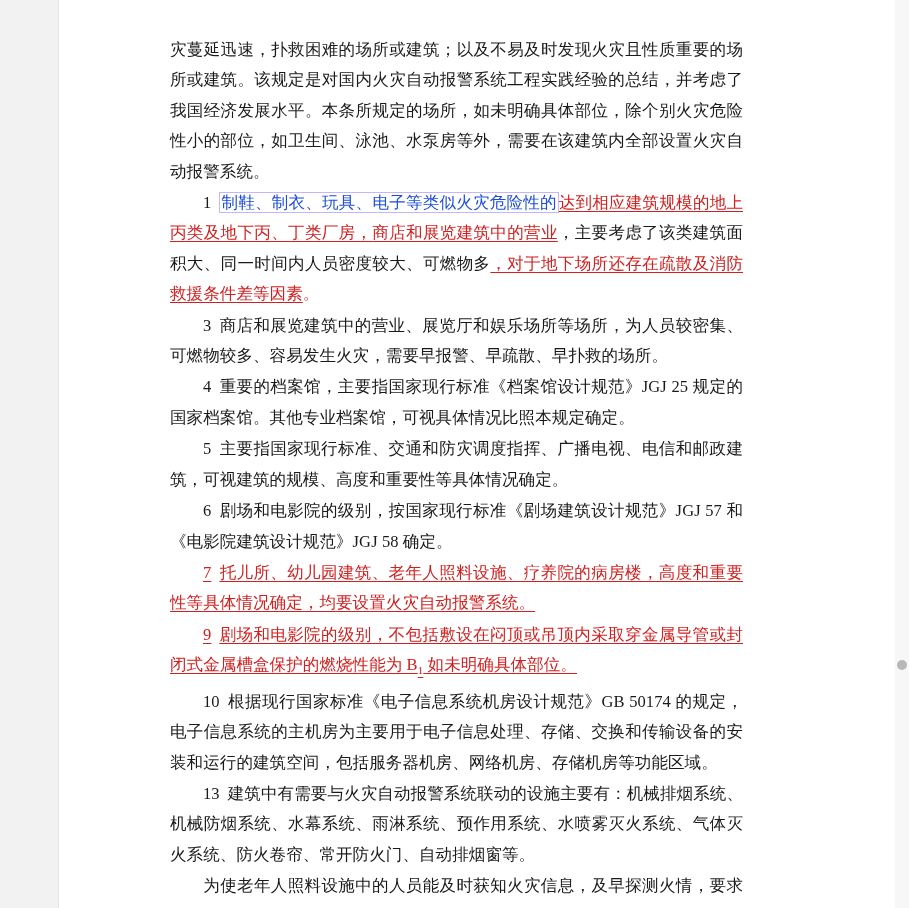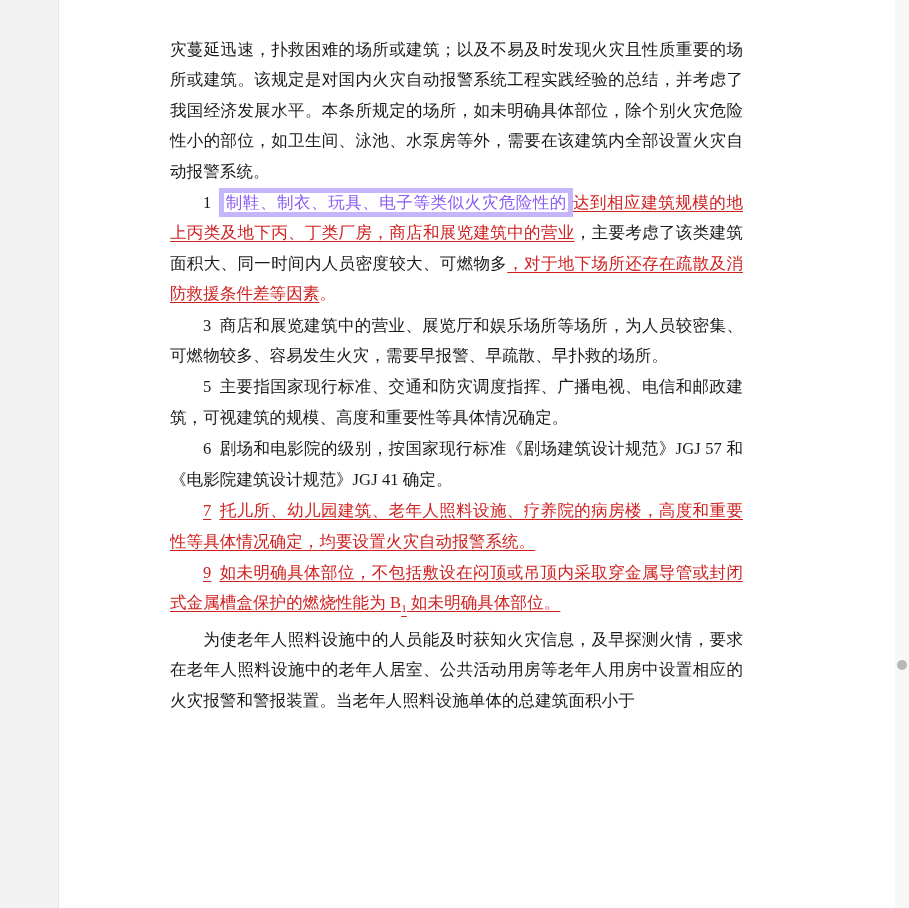--- a/index.html
+++ b/index.html
@@ -79,22 +79,22 @@
   .red {
     color: #d02020;
   }
   .red-u {
     color: #d02020;
     text-decoration: underline;
     text-decoration-thickness: 1px;
     text-underline-offset: 3px;
   }
   .boxed {
-    color: #8b5cf6;
-    border: 5px solid #c4b5fd;
+    color: #1d4ed8;
+    border: 1px solid #c4b5fd;
     padding: 0 1px;
   }
   sub {
     font-size: 11px;
     vertical-align: sub;
   }
 </style>
 </head>
 <body>
 
@@ -112,37 +112,46 @@
     </p>
 
     <p class="indent">
       <span class="ind"></span><span class="num">1</span><span class="boxed">制鞋、制衣、玩具、电子等类似火灾危险性的</span><span class="red-u">达到相应建筑规模的地上丙类及地下丙、丁类厂房，</span><span class="red-u">商店和展览建筑中的营业</span><span>，主要考虑了该类建筑面积大、同一时间内人员密度较大、可燃物多</span><span class="red-u">，对于地下场所还存在疏散及消防救援条件差等因素</span><span class="red">。</span>
     </p>
 
     <p class="indent">
       <span class="ind"></span><span class="num">3</span><span>商店和展览建筑中的营业、展览厅和娱乐场所等场所，为人员较密集、可燃物较多、容易发生火灾，需要早报警、早疏散、早扑救的场所。</span>
     </p>
 
+    <p class="indent">
+      <span class="ind"></span><span class="num">4</span><span>重要的档案馆，主要指国家现行标准《档案馆设计规范》JGJ 25 规定的国家档案馆。其他专业档案馆，可视具体情况比照本规定确定。</span>
+    </p>
 
     <p class="indent">
       <span class="ind"></span><span class="num">5</span><span>主要指国家现行标准、交通和防灾调度指挥、广播电视、电信和邮政建筑，可视建筑的规模、高度和重要性等具体情况确定。</span>
     </p>
 
     <p class="indent">
-      <span class="ind"></span><span class="num">6</span><span>剧场和电影院的级别，按国家现行标准《剧场建筑设计规范》JGJ 57 和《电影院建筑设计规范》JGJ 41 确定。</span>
+      <span class="ind"></span><span class="num">6</span><span>剧场和电影院的级别，按国家现行标准《剧场建筑设计规范》JGJ 57 和《电影院建筑设计规范》JGJ 58 确定。</span>
     </p>
 
     <p class="indent">
       <span class="ind"></span><span class="num red-u">7</span><span class="red-u">托儿所、幼儿园建筑、老年人照料设施、疗养院的病房楼，高度和重要性等具体情况确定，均要设置火灾自动报警系统。</span>
     </p>
 
     <p class="indent">
-      <span class="ind"></span><span class="num red-u">9</span><span class="red-u">如未明确具体部位，不包括敷设在闷顶或吊顶内采取穿金属导管或封闭式金属槽盒保护的燃烧性能为 B</span><sub class="red-u">1</sub><span class="red-u"> 如未明确具体部位。</span>
+      <span class="ind"></span><span class="num red-u">9</span><span class="red-u">剧场和电影院的级别，不包括敷设在闷顶或吊顶内采取穿金属导管或封闭式金属槽盒保护的燃烧性能为 B</span><sub class="red-u">1</sub><span class="red-u"> 如未明确具体部位。</span>
     </p>
 
+    <p class="indent">
+      <span class="ind"></span><span class="num">10</span><span>根据现行国家标准《电子信息系统机房设计规范》GB 50174 的规定，电子信息系统的主机房为主要用于电子信息处理、存储、交换和传输设备的安装和运行的建筑空间，包括服务器机房、网络机房、存储机房等功能区域。</span>
+    </p>
 
+    <p class="indent">
+      <span class="ind"></span><span class="num">13</span><span>建筑中有需要与火灾自动报警系统联动的设施主要有：机械排烟系统、机械防烟系统、水幕系统、雨淋系统、预作用系统、水喷雾灭火系统、气体灭火系统、防火卷帘、常开防火门、自动排烟窗等。</span>
+    </p>
 
     <p class="indent">
       <span class="ind"></span><span>为使老年人照料设施中的人员能及时获知火灾信息，及早探测火情，要求在老年人照料设施中的老年人居室、公共活动用房等老年人用房中设置相应的火灾报警和警报装置。当老年人照料设施单体的总建筑面积小于 </span>
     </p>
 
   </div>
 </div>
 
 </body></html>

